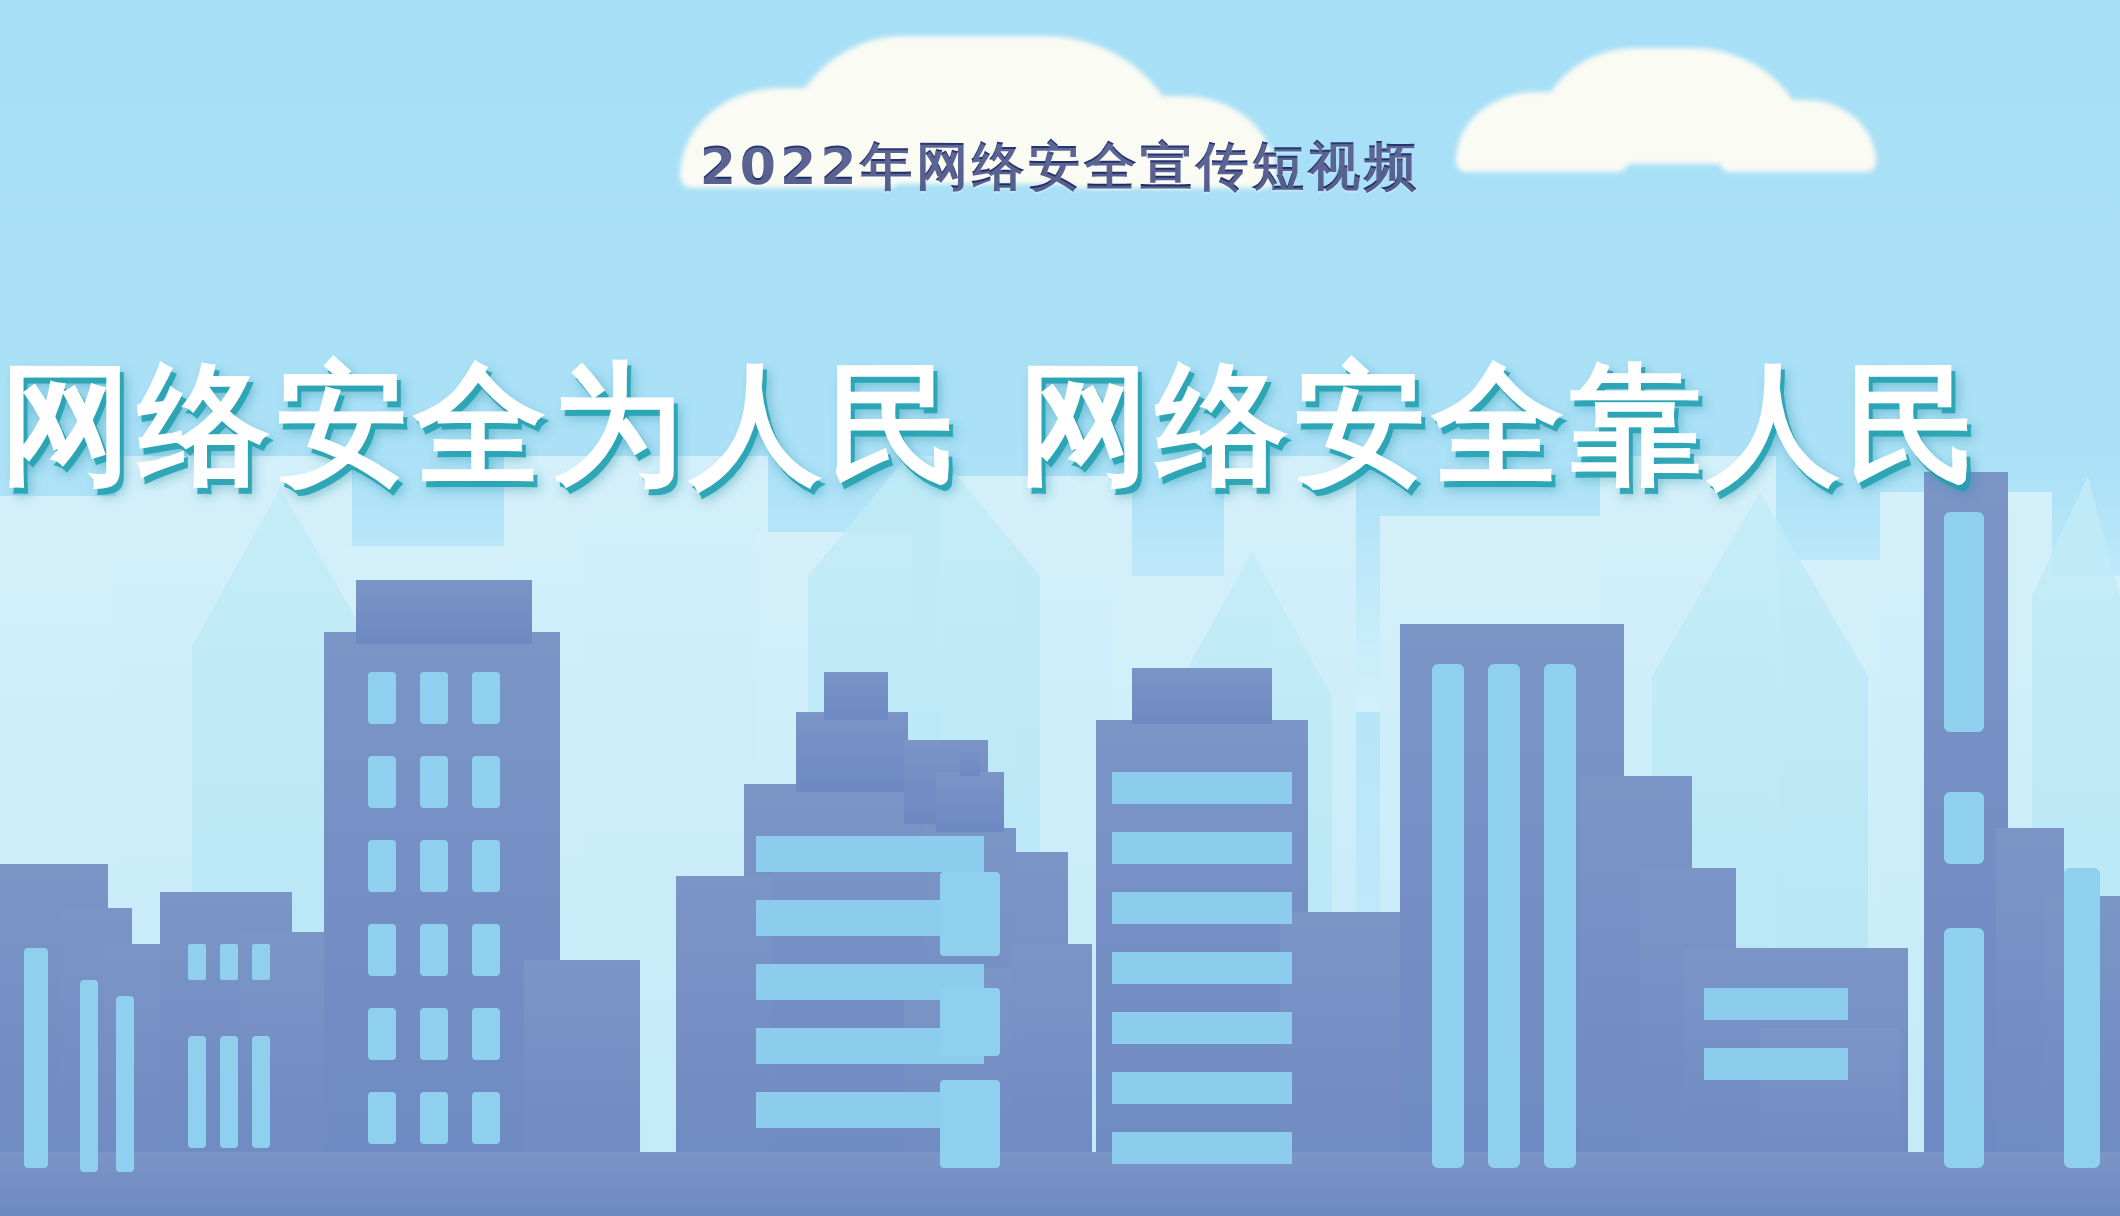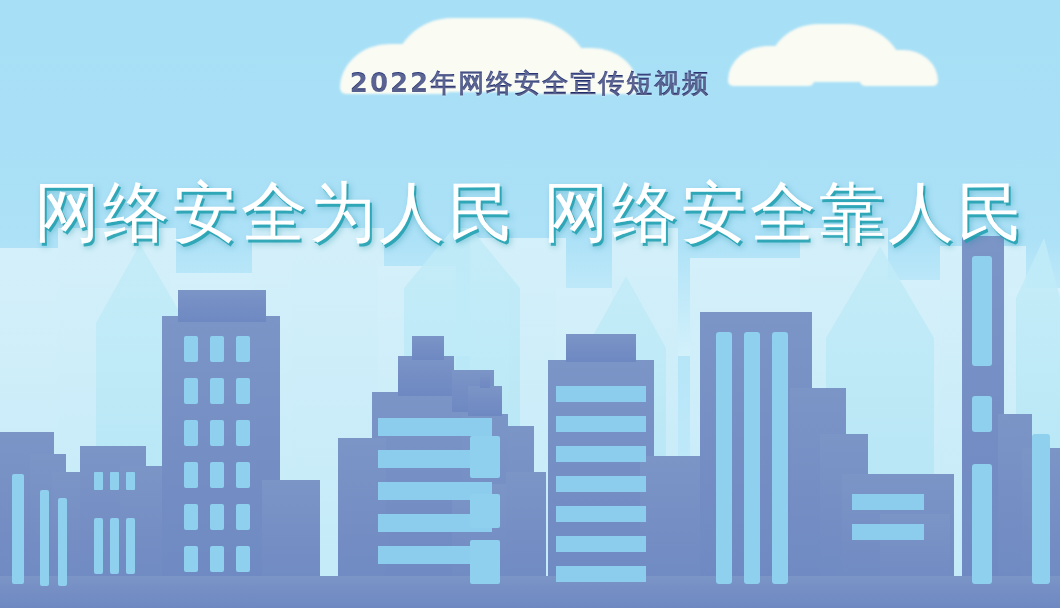--- a/index.html
+++ b/index.html
@@ -117,23 +117,22 @@
     text-shadow: 0 1px 0 rgba(255,255,255,0.25);
     white-space: nowrap;
     z-index: 6;
   }
 
   #headline {
     position: absolute;
     top: 168px;
     left: 0;
     width: 100%;
-    text-align: center;
     font-size: 66px;
-    font-weight: normal;
+    font-weight: bold;
     letter-spacing: 3px;
     color: #ffffff;
     white-space: nowrap;
     z-index: 6;
     text-shadow:
       2px 3px 0 rgba(31,160,175,0.85),
       3px 4px 6px rgba(26,140,160,0.45);
   }
   #headline .gap {
     display: inline-block;

